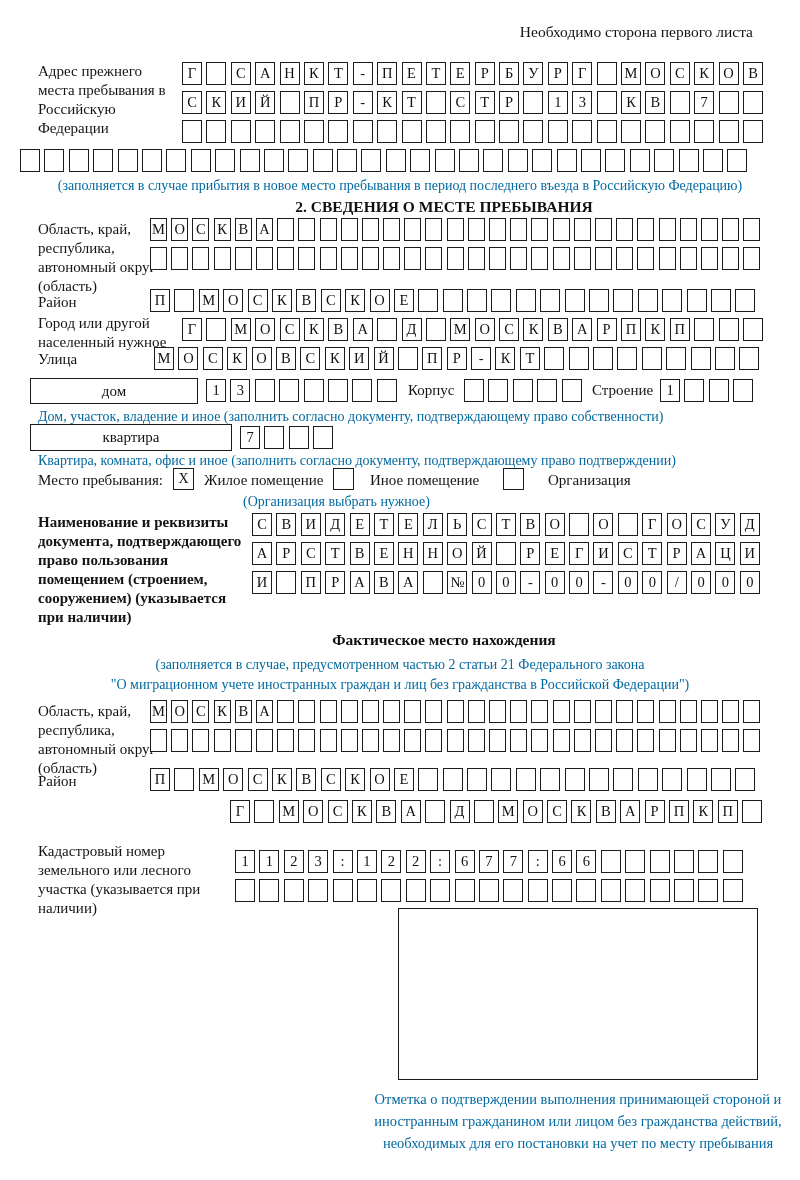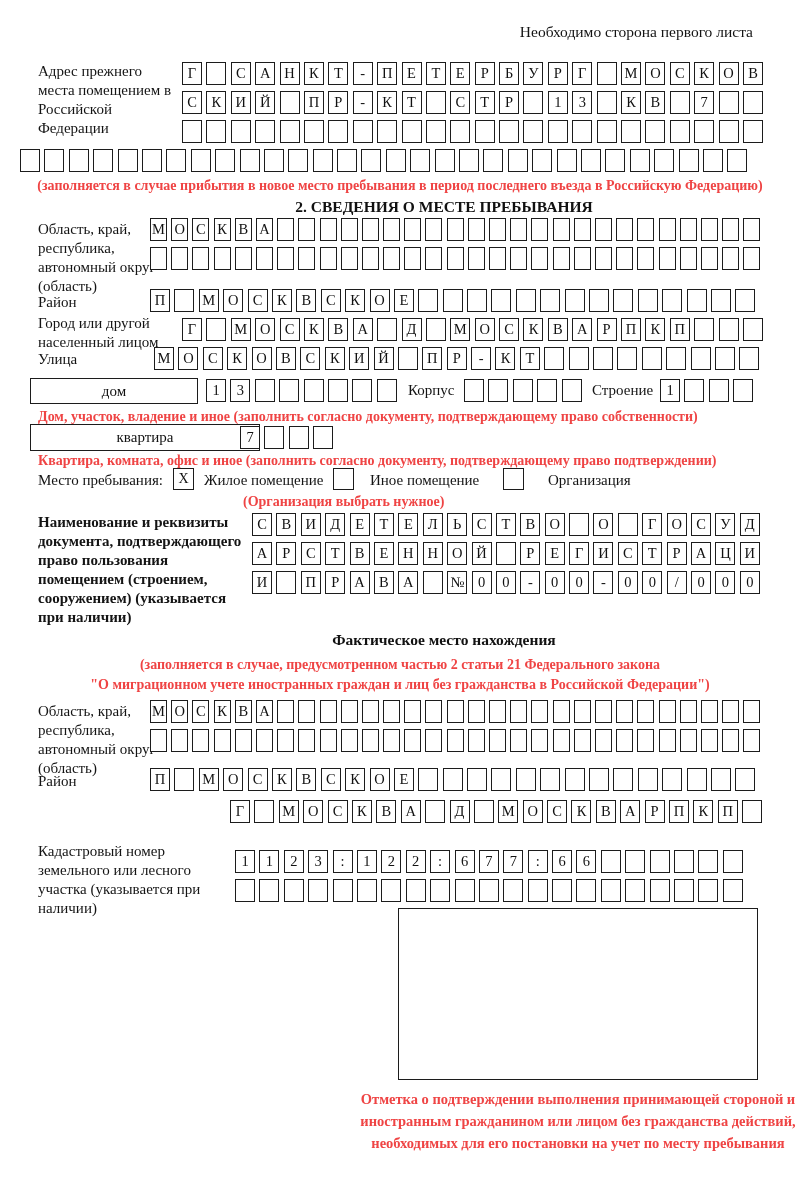--- a/index.html
+++ b/index.html
@@ -1,20 +1,20 @@
 <!DOCTYPE html>
 <html><head>
 <meta charset="utf-8">
 <style>
   html,body{margin:0;padding:0;background:#fff;}
   #page{position:relative;width:800px;height:1180px;background:#ffffff;
         font-family:"Liberation Serif","DejaVu Serif",serif;color:#111;overflow:hidden;}
   .abs{position:absolute;}
   .lbl{font-size:15px;line-height:19px;color:#141414;}
-  .note{font-size:14px;color:#ef4444;white-space:nowrap;font-weight:bold;}
+  .note{font-size:14px;color:#0369a1;white-space:nowrap;}
   .center{left:0;width:800px;text-align:center;}
   .title{font-weight:bold;font-size:15.5px;padding-left:44px;}
   .cellrow{position:absolute;display:flex;}
   .cell{flex:none;box-sizing:border-box;width:20px;height:23px;margin-right:4.4px;
         border:1.6px solid #1c1c1c;display:flex;align-items:center;justify-content:center;
         font-size:14.5px;line-height:1;background:#fff;}
   .narrow .cell{width:17px;margin-right:4.2px;}
   .bigbox{position:absolute;box-sizing:border-box;border:1.6px solid #1c1c1c;
           display:flex;align-items:center;justify-content:center;font-size:15px;background:#fff;}
   .chk{position:absolute;box-sizing:border-box;width:21px;height:22px;border:1.6px solid #1c1c1c;
@@ -22,21 +22,21 @@
   .stamp{position:absolute;box-sizing:border-box;border:1.7px solid #1c1c1c;background:#fff;}
   .wrap{white-space:normal;}
 </style>
 </head>
 <body>
 
 <div id="page">
 
   <div class="abs lbl" style="top:22px;right:47px;font-size:15.5px;">Необходимо сторона первого листа</div>
 
-  <div class="abs lbl wrap" style="top:62px;left:38px;width:140px;">Адрес прежнего места помещением в Российской Федерации</div>
+  <div class="abs lbl wrap" style="top:62px;left:38px;width:140px;">Адрес прежнего места пребывания в Российскую Федерации</div>
   <div class="cellrow" style="top:62px;left:182px;">
       <span class="cell">Г</span>
       <span class="cell"></span>
       <span class="cell">С</span>
       <span class="cell">А</span>
       <span class="cell">Н</span>
       <span class="cell">К</span>
       <span class="cell">Т</span>
       <span class="cell">-</span>
       <span class="cell">П</span>
@@ -230,21 +230,21 @@
       <span class="cell"></span>
       <span class="cell"></span>
       <span class="cell"></span>
       <span class="cell"></span>
       <span class="cell"></span>
       <span class="cell"></span>
       <span class="cell"></span>
       <span class="cell"></span>
     </div>
 
-  <div class="abs lbl wrap" style="top:314px;left:38px;width:138px;">Город или другой населенный лицом</div>
+  <div class="abs lbl wrap" style="top:314px;left:38px;width:138px;">Город или другой населенный нужное</div>
   <div class="cellrow" style="top:318px;left:182px;">
       <span class="cell">Г</span>
       <span class="cell"></span>
       <span class="cell">М</span>
       <span class="cell">О</span>
       <span class="cell">С</span>
       <span class="cell">К</span>
       <span class="cell">В</span>
       <span class="cell">А</span>
       <span class="cell"></span>
@@ -315,21 +315,21 @@
     </div>
   <div class="abs lbl" style="top:381px;left:592px;">Строение</div>
   <div class="cellrow" style="top:379px;left:660px;">
       <span class="cell">1</span>
       <span class="cell"></span>
       <span class="cell"></span>
       <span class="cell"></span>
     </div>
   <div class="abs note" style="top:409px;left:38px;">Дом, участок, владение и иное (заполнить согласно документу, подтверждающему право собственности)</div>
 
-  <div class="bigbox" style="top:424px;left:30px;width:230px;height:27px;">квартира</div>
+  <div class="bigbox" style="top:424px;left:30px;width:202px;height:27px;">квартира</div>
   <div class="cellrow" style="top:426px;left:240px;">
       <span class="cell">7</span>
       <span class="cell"></span>
       <span class="cell"></span>
       <span class="cell"></span>
     </div>
   <div class="abs note" style="top:453px;left:38px;">Квартира, комната, офис и иное (заполнить согласно документу, подтверждающему право подтверждении)</div>
 
   <div class="abs lbl" style="top:471px;left:38px;">Место пребывания:</div>
   <div class="chk" style="top:468px;left:173px;">X</div>

